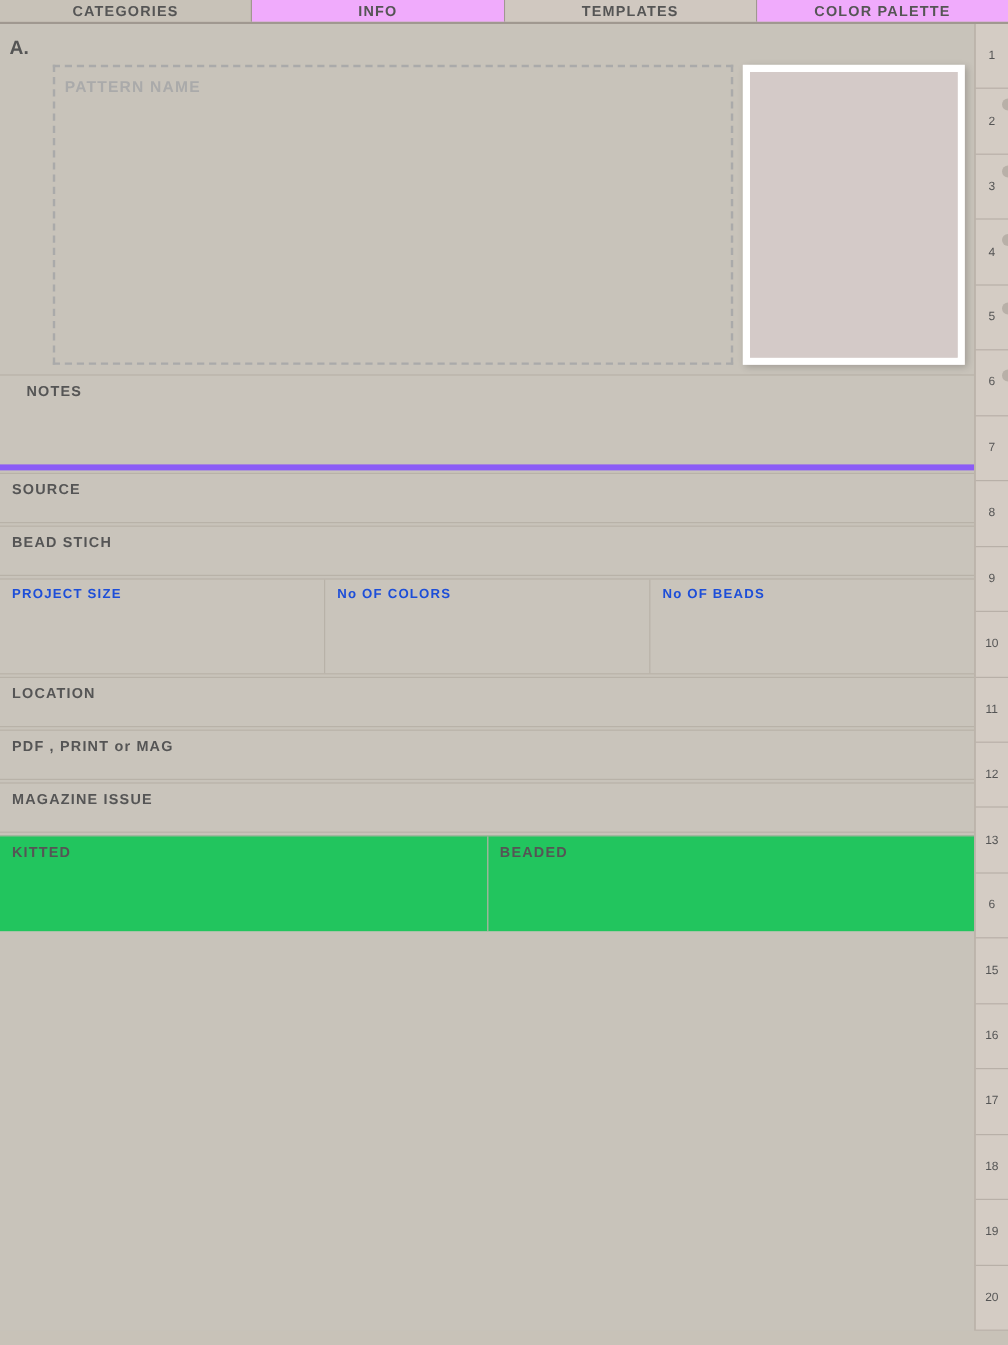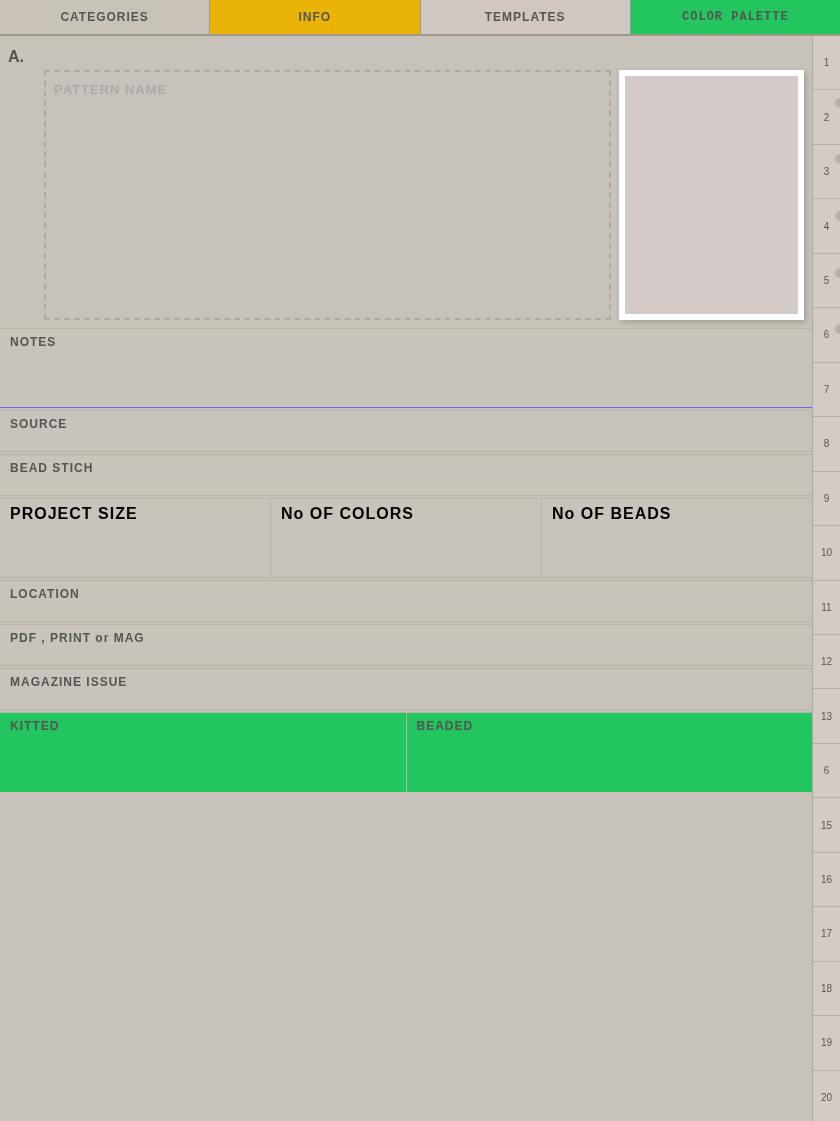--- a/index.html
+++ b/index.html
@@ -7,39 +7,39 @@
       width: 840px;
       height: 1121px;
       font-family: Arial, sans-serif;
       background: #c8c2b8;
       overflow: hidden;
     }
 
     
     .tabs {
       display: flex;
-      height: 36px;
+      height: 20px;
       border-bottom: 2px solid #a09890;
     }
     .tab {
       flex: 1;
       display: flex;
       align-items: center;
       justify-content: center;
       font-size: 12px;
       font-weight: bold;
       letter-spacing: 1px;
       cursor: pointer;
       border-right: 1px solid #a09890;
     }
     .tab:last-child { border-right: none; }
     .tab-categories { background: #c8c2b8; color: #555; }
-    .tab-info { background: #eab308; color: #555; }
+    .tab-info { background: #f0abfc; color: #555; }
     .tab-templates { background: #d0c8c0; color: #555; }
-    .tab-color { background: #22c55e; color: #555; font-family: Liberation Mono, monospace; }
+    .tab-color { background: #f0abfc; color: #555; }
 
     
     .main-container {
       display: flex;
       height: calc(1121px - 32px);
     }
 
     
     .content {
       flex: 1;
@@ -155,22 +155,22 @@
       font-weight: bold;
       letter-spacing: 1px;
       color: #555;
       margin-bottom: 4px;
     }
 
     
     .notes-section {
       background: #c9c4bb;
       border-top: 1px solid #b8b2a8;
-      border-bottom: 1px solid #8b5cf6;
-      padding: 6px 10px 30px 10px;
+      border-bottom: 5px solid #8b5cf6;
+      padding: 6px 10px 30px 22px;
       margin-bottom: 2px;
       min-height: 80px;
     }
 
     
     .bottom-section {
       display: flex;
       background: #22c55e;
       border-top: 1px solid #b8b2a8;
       min-height: 80px;
@@ -198,24 +198,24 @@
       border-top: 1px solid #b8b2a8;
       border-bottom: 1px solid #b8b2a8;
       min-height: 80px;
       margin-bottom: 2px;
     }
     .ps-col {
       flex: 1;
       padding: 6px 10px 16px 10px;
     }
     .ps-col-label {
-      font-size: 16px;
-      font-weight: bold;
-      letter-spacing: 1px;
-      color: #000000;
+      font-size: 11px;
+      font-weight: bold;
+      letter-spacing: 1px;
+      color: #1d4ed8;
     }
     .ps-divider {
       width: 1px;
       background: #b8b2a8;
     }
 
     
     .content::-webkit-scrollbar { width: 6px; }
     .content::-webkit-scrollbar-thumb { background: #a09890; border-radius: 3px; }
   </style>

